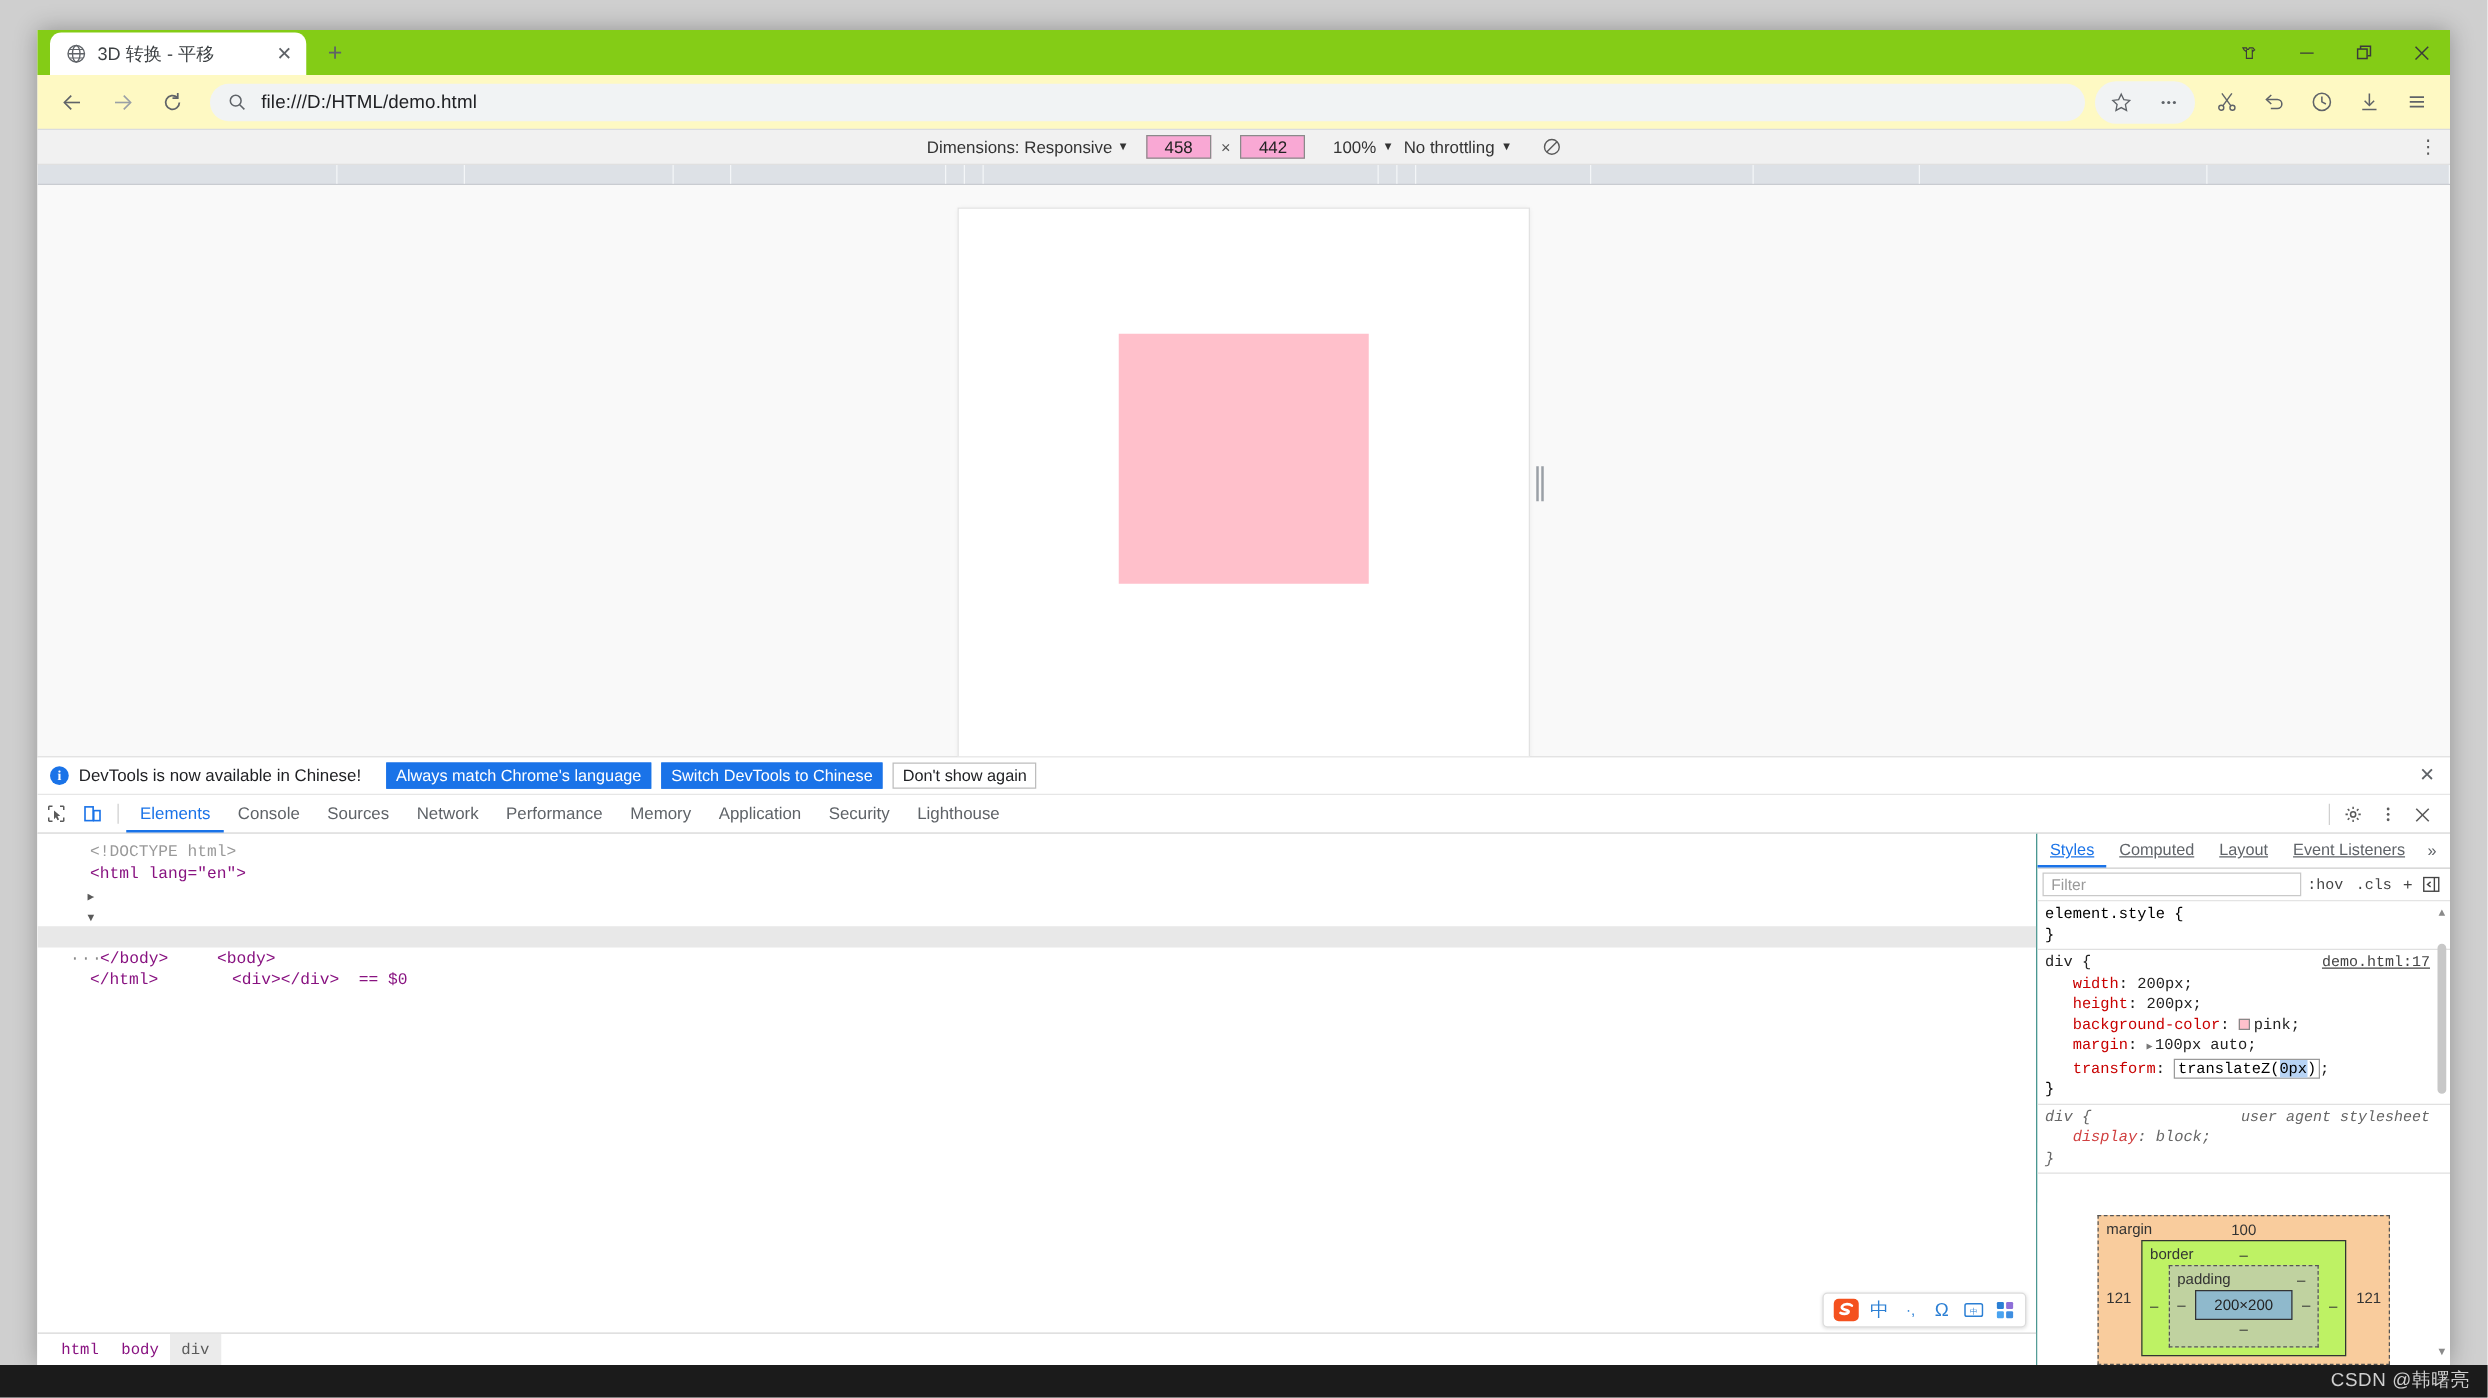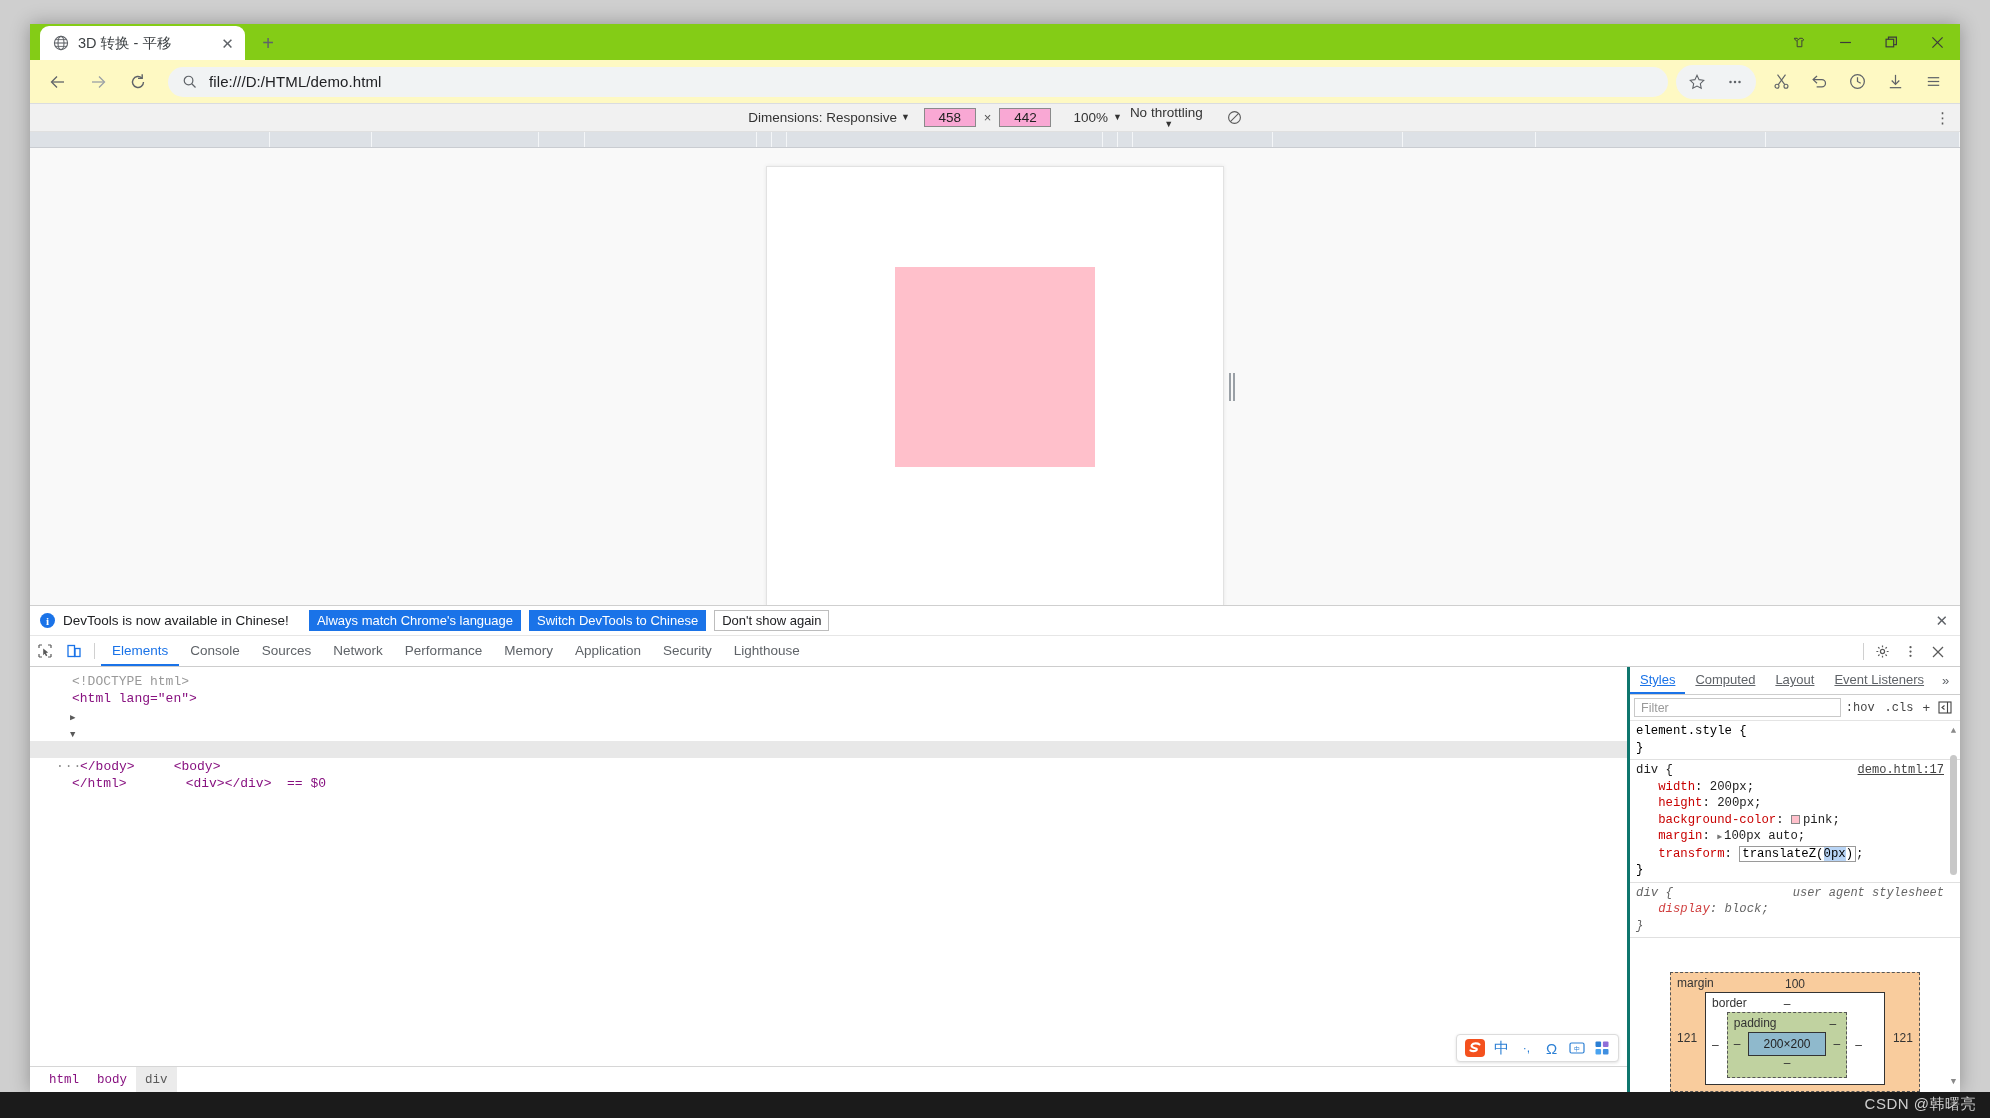--- a/index.html
+++ b/index.html
@@ -65,21 +65,21 @@
   }
   .devicebar .grp{ display:flex; align-items:center; }
   .dimlabel{ margin-right:14px; }
   .caret{ font-size:9px; margin-left:5px; position:relative; top:-1px;}
   .dimbox{
     width:52px;height:19px;border:1px solid #8a8a8a;background:#f9a8d4;
     display:flex;align-items:center;justify-content:center;font-size:13.5px;color:#222;
   }
   .times{ margin:0 8px; color:#555; font-size:13px;}
   .zoomsel{ margin-left:22px;}
-  .throttle{ margin-left:8px;flex-direction:column;}
+  .throttle{ margin-left:8px;}
   .nocache{ margin-left:24px; display:flex; align-items:center; color:#5a5a5a;}
   .devmore{ position:absolute; right:10px; color:#5a5a5a; font-size:15px; line-height:1;}
 
   
   .stage{
     flex:1 1 auto; background:#f9f9f9; position:relative; overflow:hidden;
   }
   .ruler{
     position:absolute; left:0; top:0; right:0; height:16px;
     background:#dde1e6; border-bottom:1px solid #c9ccd1;
@@ -140,21 +140,21 @@
     border-bottom:2px solid transparent;
   }
   .dt-tab.sel{ color:#1a73e8; border-bottom-color:#1a73e8;}
   .dt-right{ position:absolute; right:0; top:0; height:31px; display:flex; align-items:center; padding-right:8px;}
   .dt-right .ic{ width:28px;height:31px;display:flex;align-items:center;justify-content:center;color:#5a5a5a;}
   .dt-rsep{ width:1px;height:17px;background:#d0d0d0;margin:0 4px;}
 
   .dt-body{ flex:1 1 auto; display:flex; min-height:0; }
   .dom-pane{
     flex:1 1 auto; position:relative; overflow:hidden; background:#fff;
-    border-right:3px solid #0f766e;
+    border-right:1px solid #0f766e;
   }
   .domtree{
     font-family:"Liberation Mono", monospace; font-size:13px; line-height:17px;
     color:#222; padding:6px 0 0 0;
   }
   .dline{ padding-left:42px; position:relative; white-space:pre; height:17px;}
   .dline.sel{ background:#e8e8e8;}
   .dline .dots{ position:absolute; left:26px; color:#8a8a8a; letter-spacing:1px;}
   .tri{ position:absolute; color:#5a5a5a; font-size:9px;}
   .tk-tag{ color:#881280;}
@@ -215,21 +215,21 @@
   .scroll-v .arrowup{ top:2px;}
   .scroll-v .arrowdn{ bottom:2px;}
 
   
   .boxmodel{ position:absolute; left:0; right:0; bottom:0; padding:10px 0 0 0; background:#fff;}
   .bm-wrap{ display:flex; justify-content:center;}
   .bm-margin{
     border:1px dashed #555; background:#f9cc9d; padding:4px 6px 6px 6px; position:relative;
     font-family:"Liberation Sans", sans-serif; font-size:12px; color:#333;
   }
-  .bm-border{ border:1px solid #333; background:#ffffff; padding:4px 22px 6px 6px; position:relative;}
+  .bm-border{ border:1px solid #333; background:#bef264; padding:4px 6px 6px 6px; position:relative;}
   .bm-padding{ border:1px dashed #555; background:#c0d2a0; padding:4px 6px 6px 6px; position:relative;}
   .bm-content{
     border:1px solid #333; background:#8fb9cc; padding:3px 14px; font-size:12px; color:#222;
     text-align:center;
   }
   .bm-label{ position:absolute; left:6px; top:2px; font-size:12px; color:#333;}
   .bm-top{ text-align:center; font-size:12px; color:#333; height:15px; line-height:15px;}
   .bm-mid{ display:flex; align-items:center; justify-content:center; gap:8px;}
   .bm-side{ font-size:12px; color:#333;}
 

